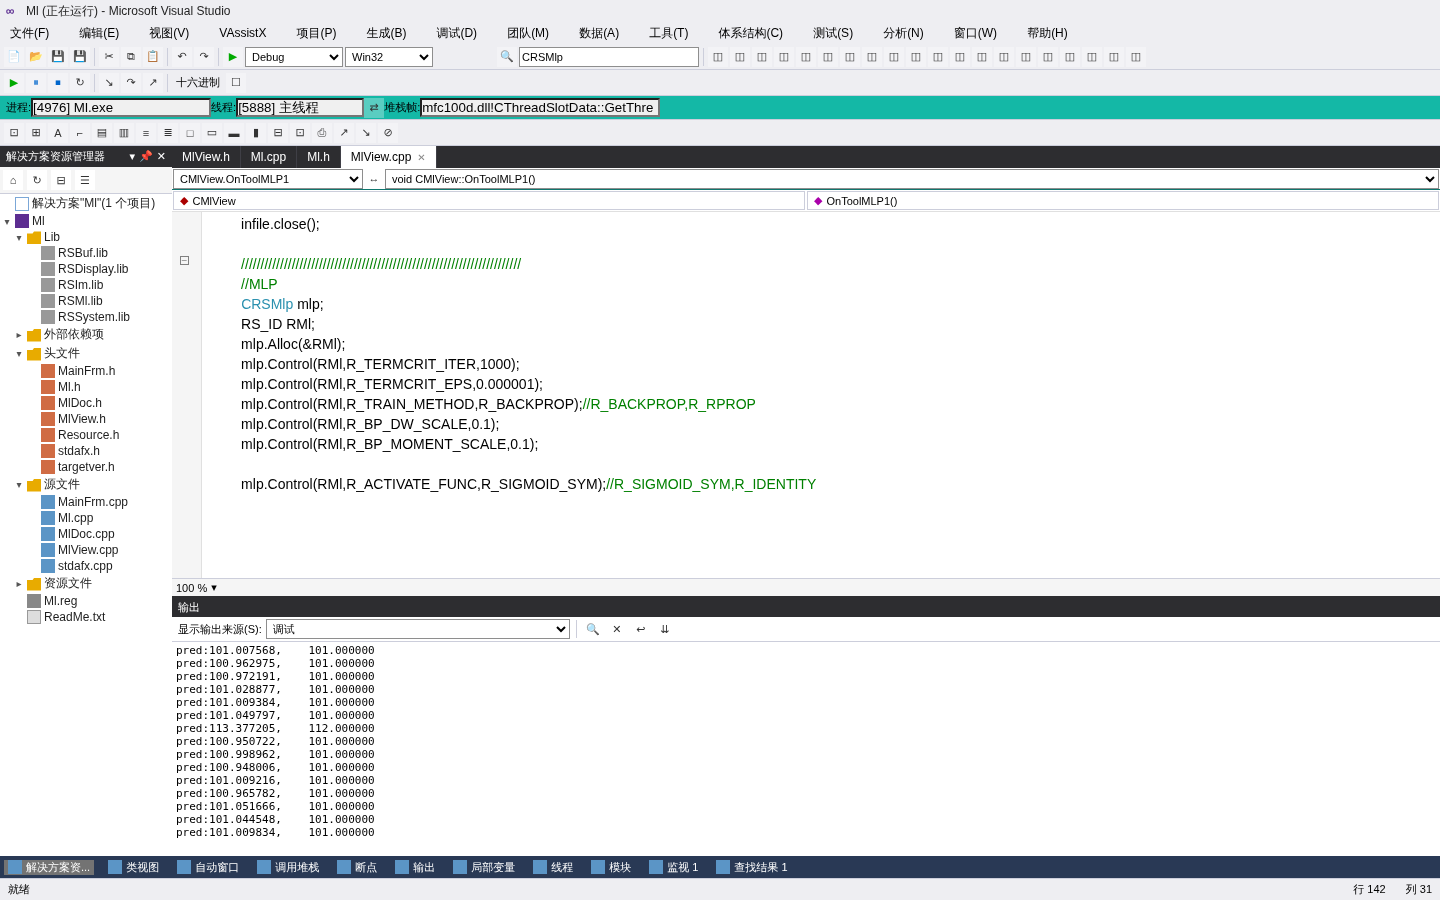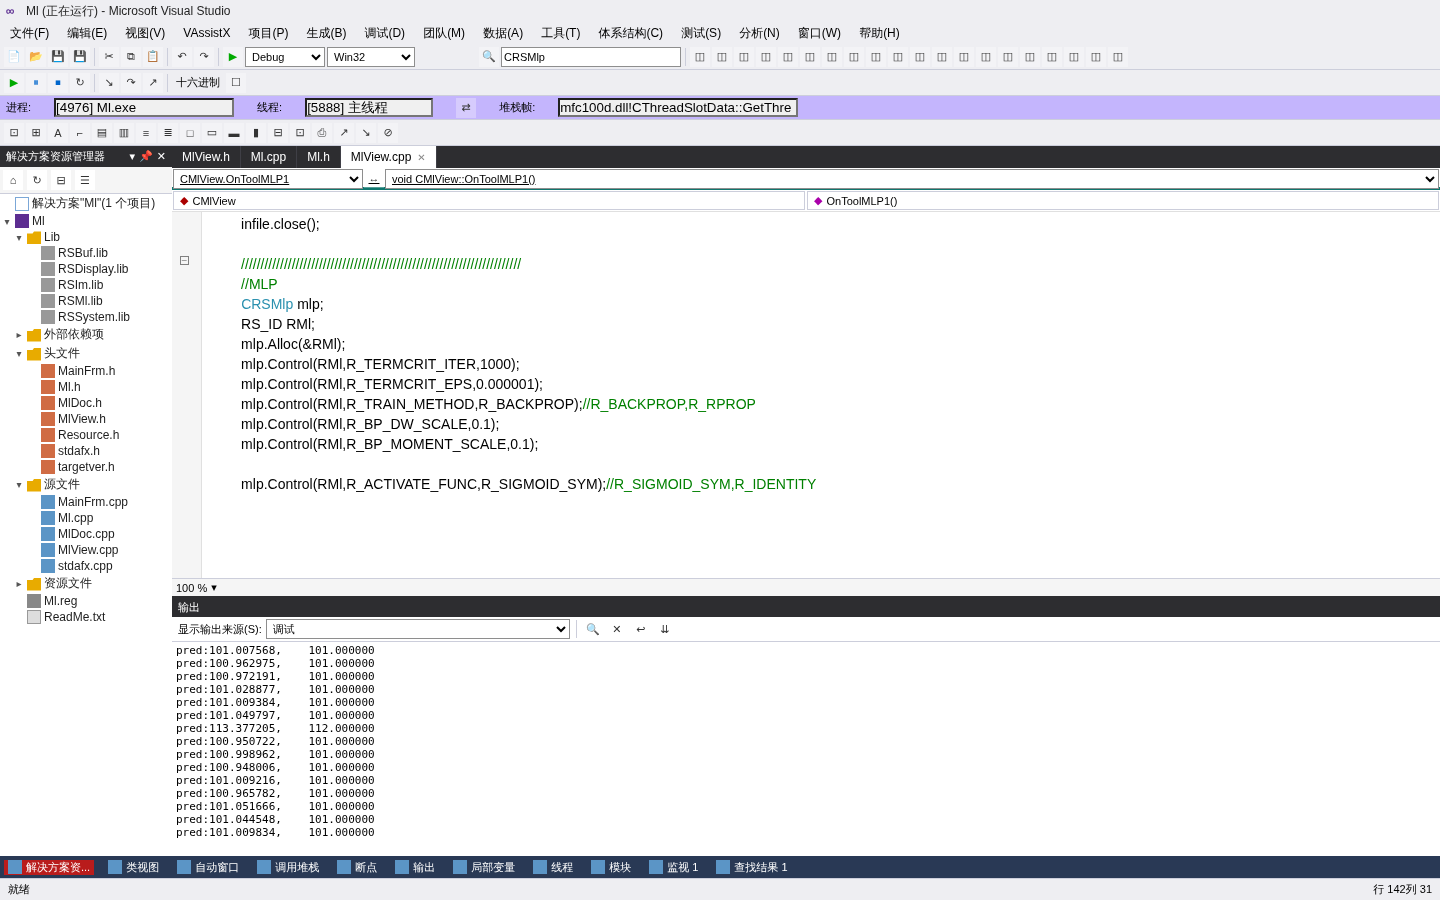--- a/index.html
+++ b/index.html
@@ -1,25 +1,25 @@
 <!DOCTYPE html>
 <html><head>
 <meta charset="utf-8">
 <style>
 * { box-sizing: border-box; margin: 0; padding: 0; font-family: "Microsoft YaHei", "Segoe UI", sans-serif; }
 body { width: 1440px; height: 900px; overflow: hidden; background: #eeeef2; font-size: 12px; display: flex; flex-direction: column; }
 .titlebar { display: flex; align-items: center; padding: 2px 6px; height: 22px; color: #1e1e1e; background: #eeeef2; }
 .titlebar .vs-icon { width:14px; height:14px; margin-right:6px; color:#5c2d91; font-weight:bold; }
-.menubar { display: flex; align-items: center; padding: 2px 4px; height: 22px; background: #eeeef2; gap:6px; }
+.menubar { display: flex; align-items: center; padding: 2px 4px; height: 22px; background: #eeeef2; gap:18px; }
 .menubar span { padding: 2px 6px; cursor: default; }
 .toolbar { display:flex; align-items:center; height:26px; background:#eeeef2; border-bottom:1px solid #cccedb; padding:0 4px; gap:2px; }
 .tb-btn { width:20px; height:20px; display:inline-flex; align-items:center; justify-content:center; font-size:11px; color:#333; border:1px solid transparent; background:rgba(255,255,255,0.3); }
 .tb-sep { width:1px; height:18px; background:#cccedb; margin:0 2px; }
 select, input[type=text] { font-size:11px; padding:1px 2px; background:#fff; border:1px solid #8e8e8e; height:20px; }
-.debugbar { display:flex; align-items:center; height:24px; background:#c4b5fd; border-bottom:1px solid #cccedb; padding:0 6px; gap:23px; font-size:11px;}
+.debugbar { display:flex; align-items:center; height:24px; background:#14b8a6; border-bottom:1px solid #cccedb; padding:0 6px; gap:0; font-size:11px;}
 .tb3 { display:flex; align-items:center; height:26px; background:#eeeef2; border-bottom:1px solid #cccedb; padding:0 4px; gap:2px; }
 .main { flex:1; display:flex; min-height:0; }
 .sidebar { width:172px; background:#252526; display:flex; flex-direction:column; }
 .sidebar-header { background:#2d2d30; color:#fff; padding:3px 6px; font-size:11px; display:flex; align-items:center; justify-content:space-between; }
 .sidebar-header .hdr-icons { display:flex; gap:4px; }
 .sidebar-toolbar { background:#f5f5f5; padding:3px; display:flex; gap:4px; border-bottom:1px solid #cccedb; }
 .tree { flex:1; overflow:auto; background:#fff; font-size:12px; color:#1e1e1e; }
 .tree-row { display:flex; align-items:center; padding:1px 2px; white-space:nowrap; gap:3px; }
 .tree-row.lvl0 { padding-left:2px; }
 .tree-row.lvl1 { padding-left:14px; }
@@ -32,41 +32,41 @@
 .ico-lib { background:#999; }
 .ico-h { background:#d06c44; position:relative; }
 .ico-cpp { background:#5b95c6; }
 .ico-reg { background:#888; }
 .ico-txt { background:#ddd; border:1px solid #999; }
 .editor-area { flex:1; display:flex; flex-direction:column; background:#fff; min-width:0;}
 .tabs { display:flex; background:#2d2d30; height:22px; }
 .tab { padding:3px 10px; font-size:12px; color:#fff; background:#2d2d30; border-right:1px solid #3f3f46; display:flex; align-items:center; gap:6px;}
 .tab.active { background:#fff; color:#000; }
 .tab .close { font-size:10px; color:#888;}
-.navbar { display:flex; height:22px; border-bottom:3px solid #0f766e;text-decoration:underline; }
+.navbar { display:flex; height:22px; border-bottom:1px solid #0f766e; }
 .navbar select { flex:1; margin:1px; }
 .navbar2 { display:flex; height:22px; border-bottom:1px solid #e0e0e0; }
 .navbar2 .nv { flex:1; margin:1px; padding:1px 6px; border:1px solid #cccedb; font-size:11px; display:flex; align-items:center;}
 .code-wrap { flex:1; display:flex; min-height:0; }
 .gutter { width:30px; background:#f5f5f5; border-right:1px solid #e0e0e0; position:relative; }
 .gutter .fold { position:absolute; left:8px; font-size:10px; color:#808080; border:1px solid #808080; width:9px; height:9px; line-height:7px; text-align:center;}
 .code { flex:1; padding:2px 8px; font-family:Consolas, monospace; font-size:14px; line-height:20px; white-space:pre; overflow:auto; color:#000; }
 .c-comment { color:#008000; }
 .c-type { color:#2b91af; }
 .zoombar { height:18px; border-top:1px solid #cccedb; display:flex; align-items:center; font-size:11px; padding:0 4px; background:#f5f5f5;}
 .output-panel { height:260px; display:flex; flex-direction:column; background:#fff; border-top:2px solid #2d2d30; }
 .out-hdr { background:#2d2d30; color:#fff; padding:2px 6px; font-size:11px;}
 .out-bar { display:flex; align-items:center; padding:2px 6px; gap:4px; border-bottom:1px solid #cccedb; font-size:11px;}
 .out-body { flex:1; font-family:Consolas,monospace; font-size:11px; white-space:pre; overflow:auto; padding:2px 4px; background:#fff;}
 .bottombar { height:22px; background:#293955; color:#fff; display:flex; align-items:center; font-size:11px; padding:0 4px; gap:10px;}
 .bottombar .bb-item { display:flex; align-items:center; gap:4px; padding:0 4px;}
-.bottombar .bb-item.active { background:#b91c1c; }
+.bottombar .bb-item.active { background:#737373; }
 .bb-ico { width:14px; height:14px; display:inline-block; background:#5b95c6;}
 .statusbar { height:22px; background:#eeeef2; display:flex; align-items:center; justify-content:space-between; font-size:11px; padding:0 8px; border-top:1px solid #cccedb;}
-.statusbar .right { display:flex; }
+.statusbar .right { display:flex; gap:20px; }
 </style>
 </head>
 <body>
 
 <div class="titlebar">
   <span class="vs-icon">∞</span>
   <span>Ml (正在运行) - Microsoft Visual Studio</span>
 </div>
 
 <div class="menubar" id="menubar">
@@ -94,21 +94,21 @@
   <span class="tb-btn">💾</span>
   <span class="tb-sep"></span>
   <span class="tb-btn">✂</span>
   <span class="tb-btn">⧉</span>
   <span class="tb-btn">📋</span>
   <span class="tb-sep"></span>
   <span class="tb-btn">↶</span>
   <span class="tb-btn">↷</span>
   <span class="tb-sep"></span>
   <span class="tb-btn" style="color:#0a0">▶</span>
-  <select style="width:80px"><option>Debug</option></select>
+  <select style="width:98px"><option>Debug</option></select>
   <select style="width:88px"><option>Win32</option></select>
   <span style="width:60px"></span>
   <span class="tb-btn">🔍</span>
   <input type="text" style="width: 180px;" value="CRSMlp">
   <span class="tb-sep"></span>
   <span id="tb-right" style="display:flex;gap:2px;">
       <span class="tb-btn">◫</span>
       <span class="tb-btn">◫</span>
       <span class="tb-btn">◫</span>
       <span class="tb-btn">◫</span>

